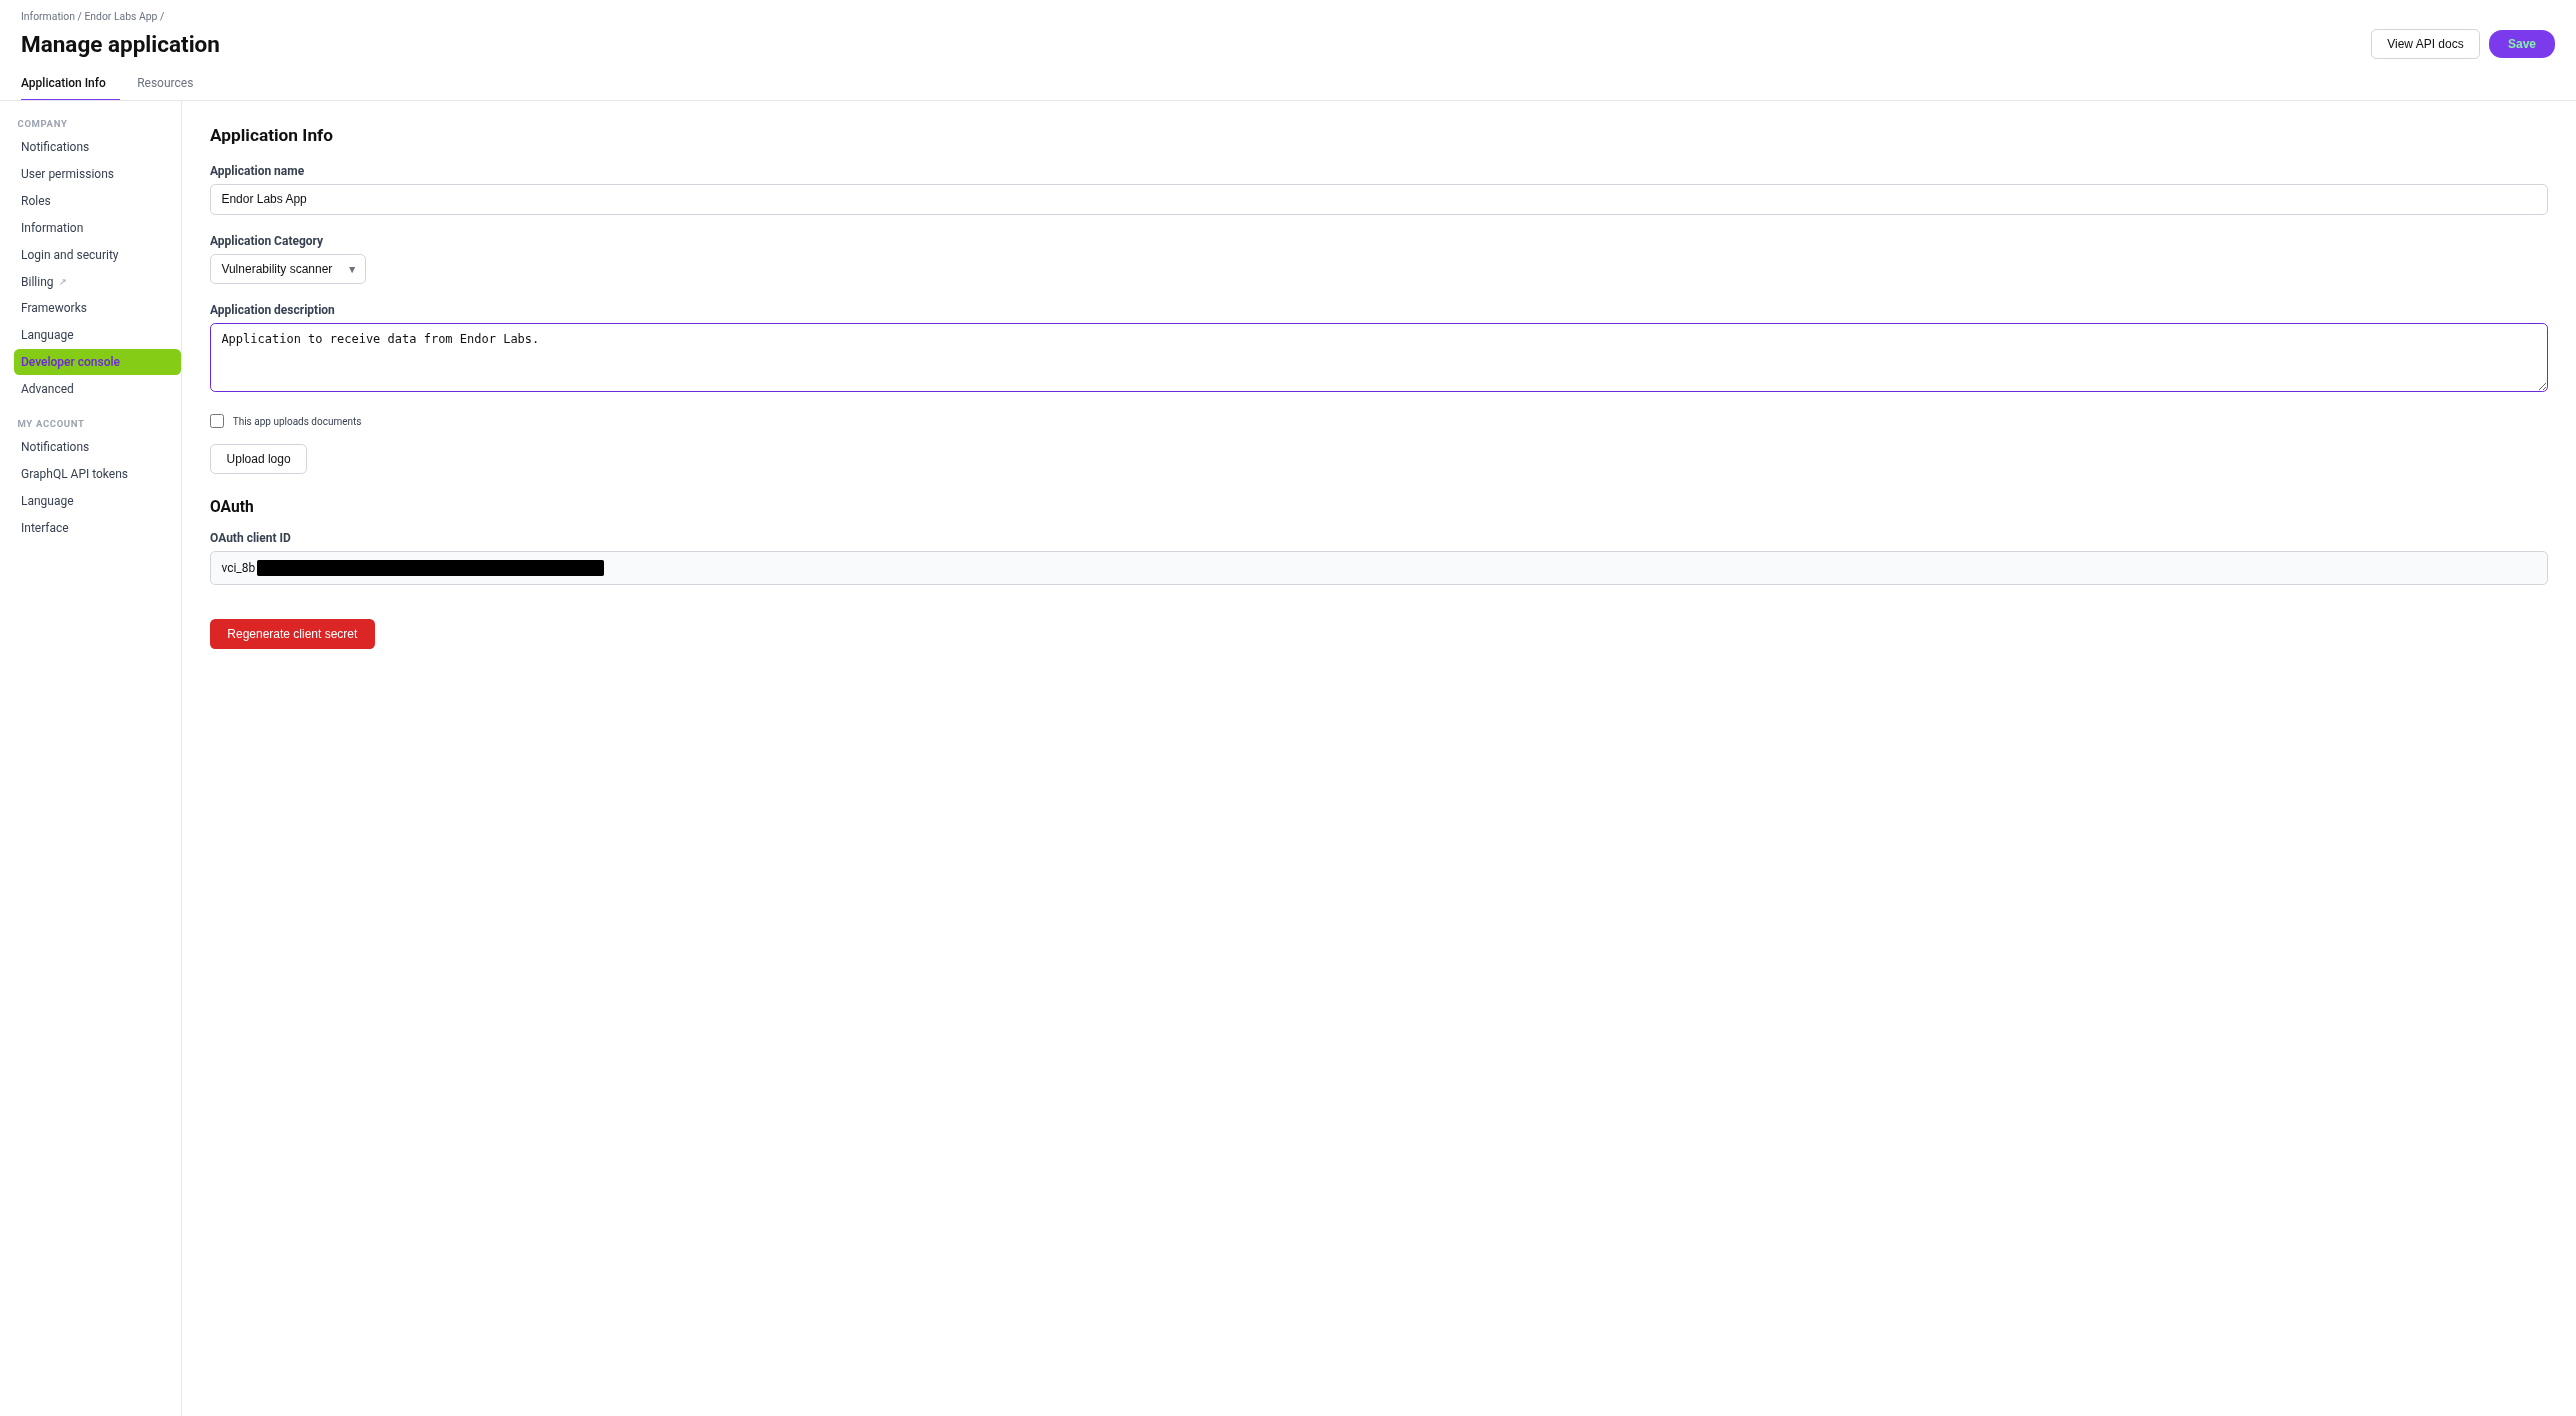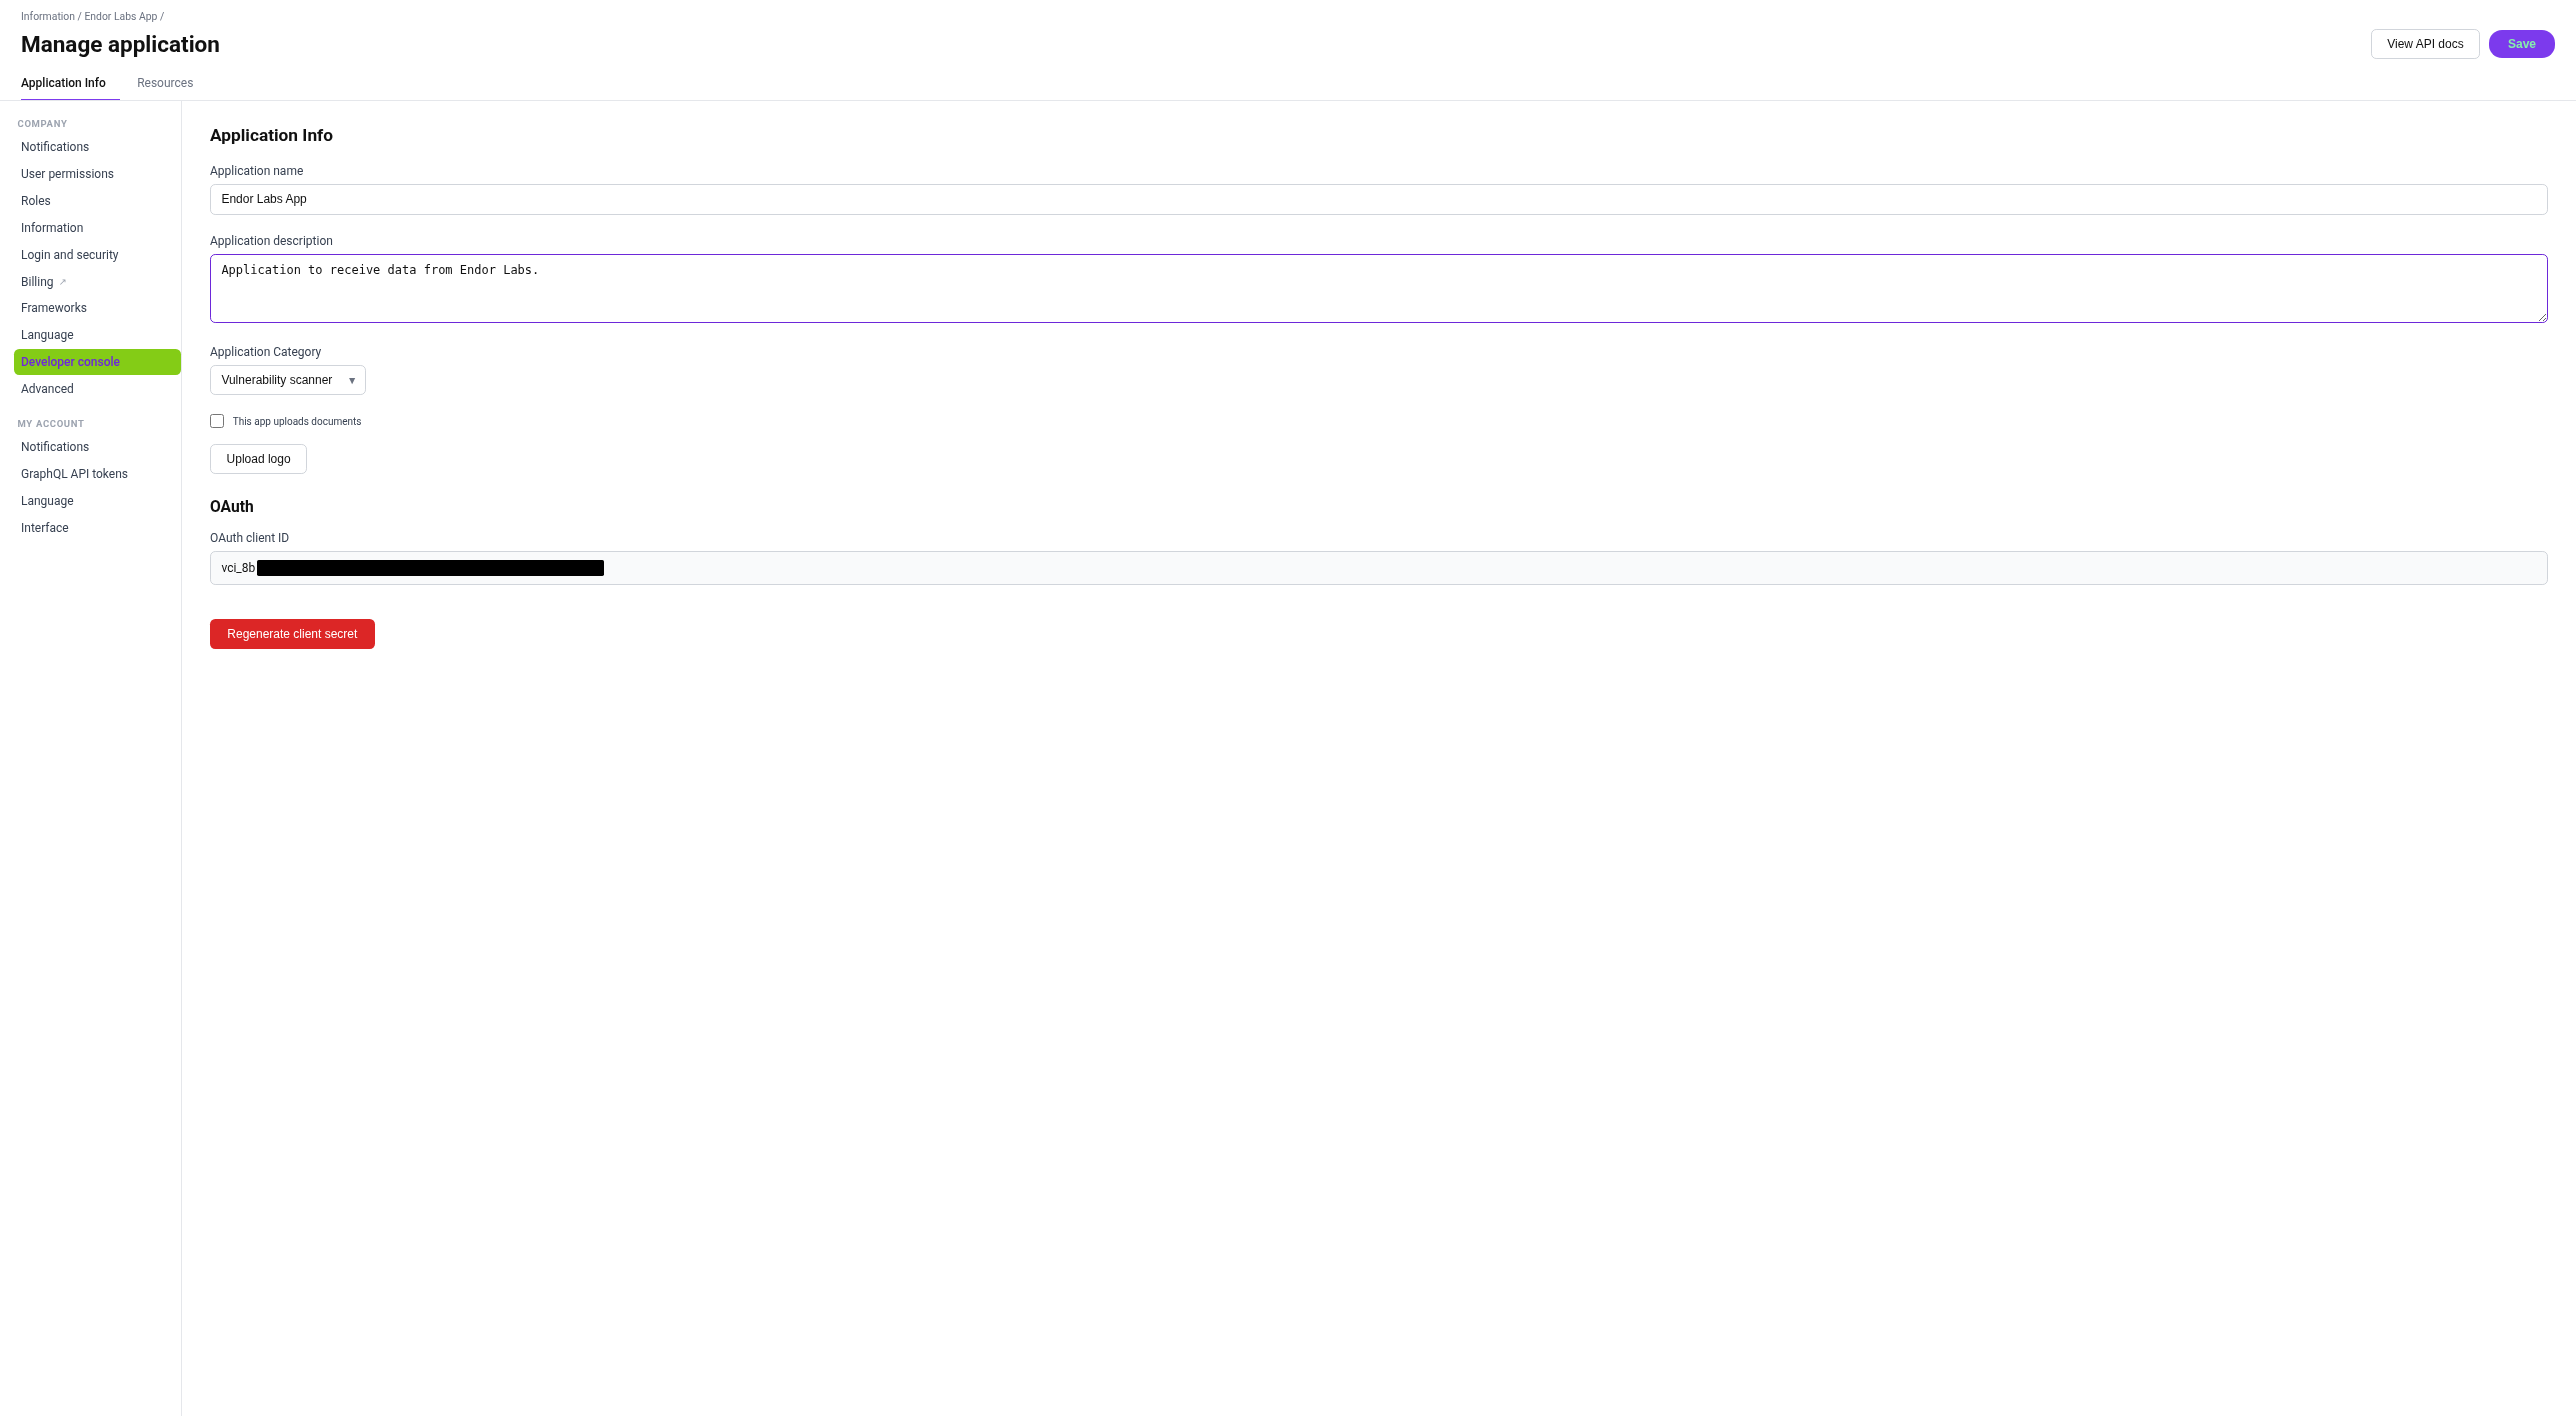--- a/index.html
+++ b/index.html
@@ -123,21 +123,21 @@
       font-weight: 700;
       color: #111;
       margin-bottom: 19px;
     }
 
     .field-group {
       margin-bottom: 19px;
     }
     .field-label {
       font-size: 12px;
-      font-weight: 400;
+      font-weight: 700;
       color: #374151;
       margin-bottom: 6px;
     }
     .field-input {
       width: 100%;
       border: 0.9px solid #d1d5db;
       border-radius: 5.2px;
       padding: 7.8px 10.4px;
       font-size: 12px;
       color: #111;
@@ -338,38 +338,38 @@
       <span>Interface</span>
     </div>
   </div>
 
   <div class="main">
     <div class="section-title">Application Info</div>
 
     <div class="field-group">
       <div class="field-label">Application name</div>
       <input class="field-input" type="text" value="Endor Labs App" style="">
-    </div>
-
-    <div class="field-group">
-      <div class="field-label">Application description</div>
-      <textarea class="field-textarea" style="">Application to receive data from Endor Labs.</textarea>
     </div>
 
     <div class="field-group">
       <div class="field-label">Application Category</div>
       <div class="field-select-wrapper">
         <select class="field-select">
           <option>Vulnerability scanner</option>
           <option>Other</option>
         </select>
         <span class="select-chevron">▼</span>
       </div>
     </div>
 
+    <div class="field-group">
+      <div class="field-label">Application description</div>
+      <textarea class="field-textarea" style="">Application to receive data from Endor Labs.</textarea>
+    </div>
+
     <div class="checkbox-row">
       <input type="checkbox" id="uploads-checkbox" style="">
       <label for="uploads-checkbox">This app uploads documents</label>
     </div>
 
     <div>
       <button class="upload-btn">Upload logo</button>
     </div>
 
     <div class="oauth-section-title">OAuth</div>

